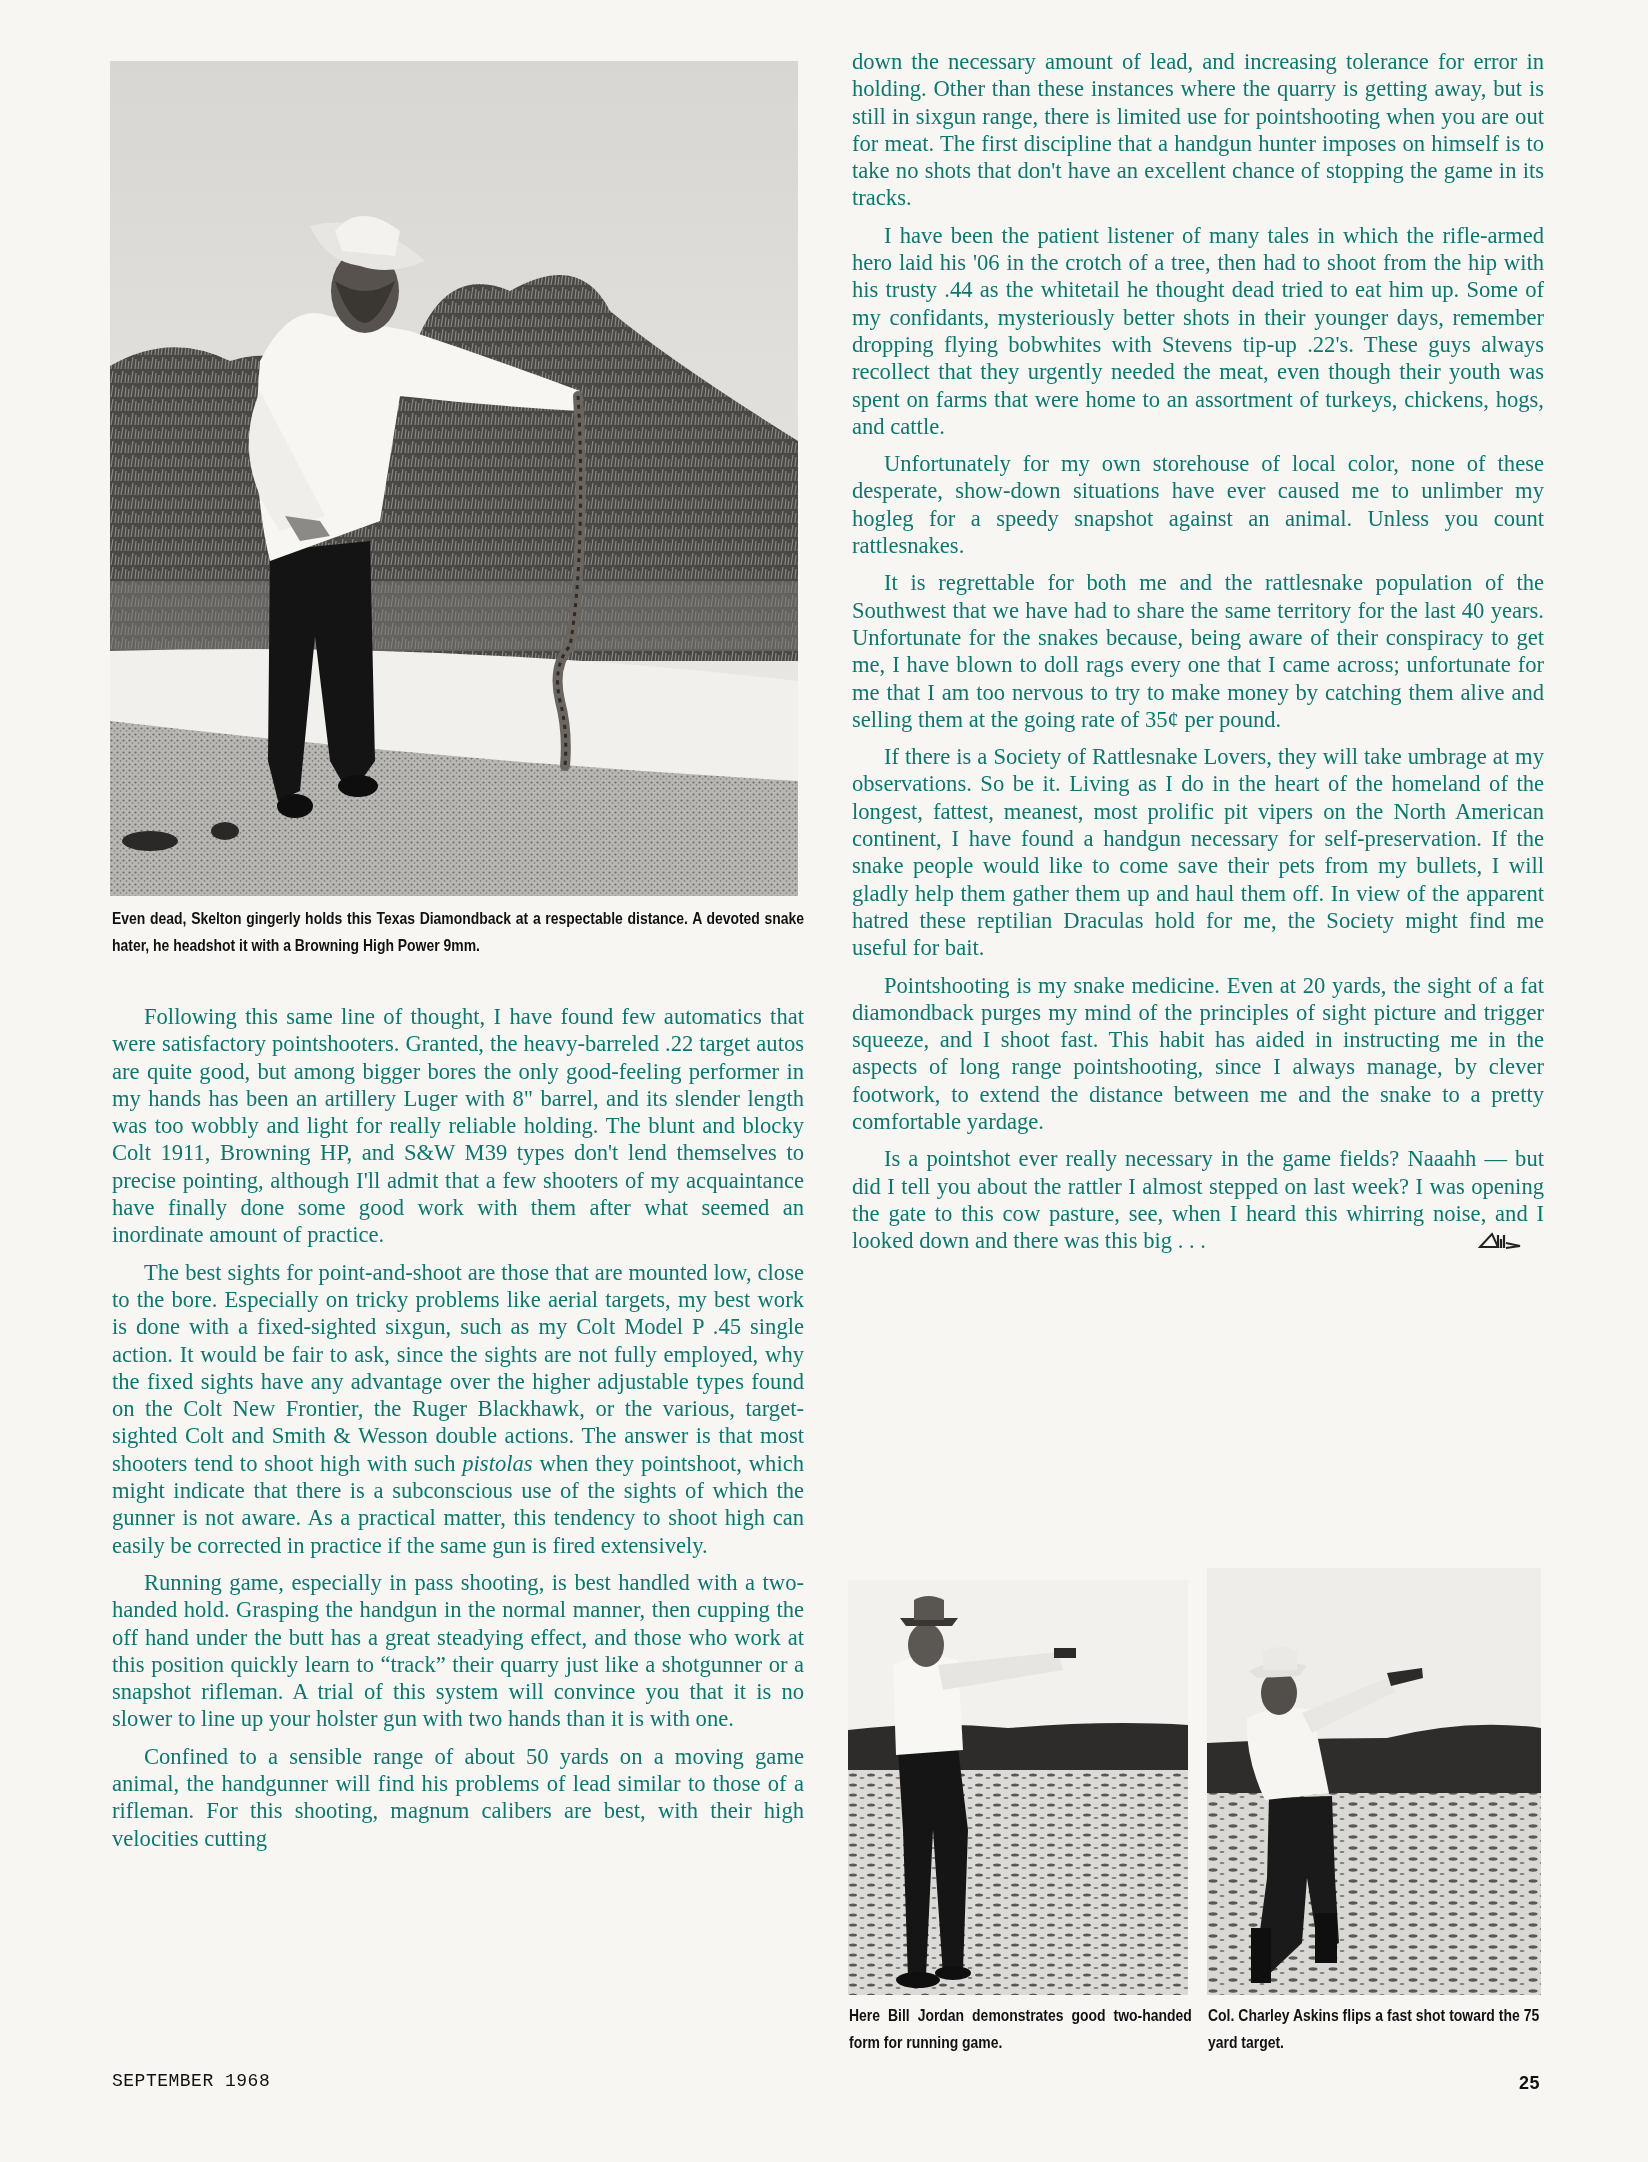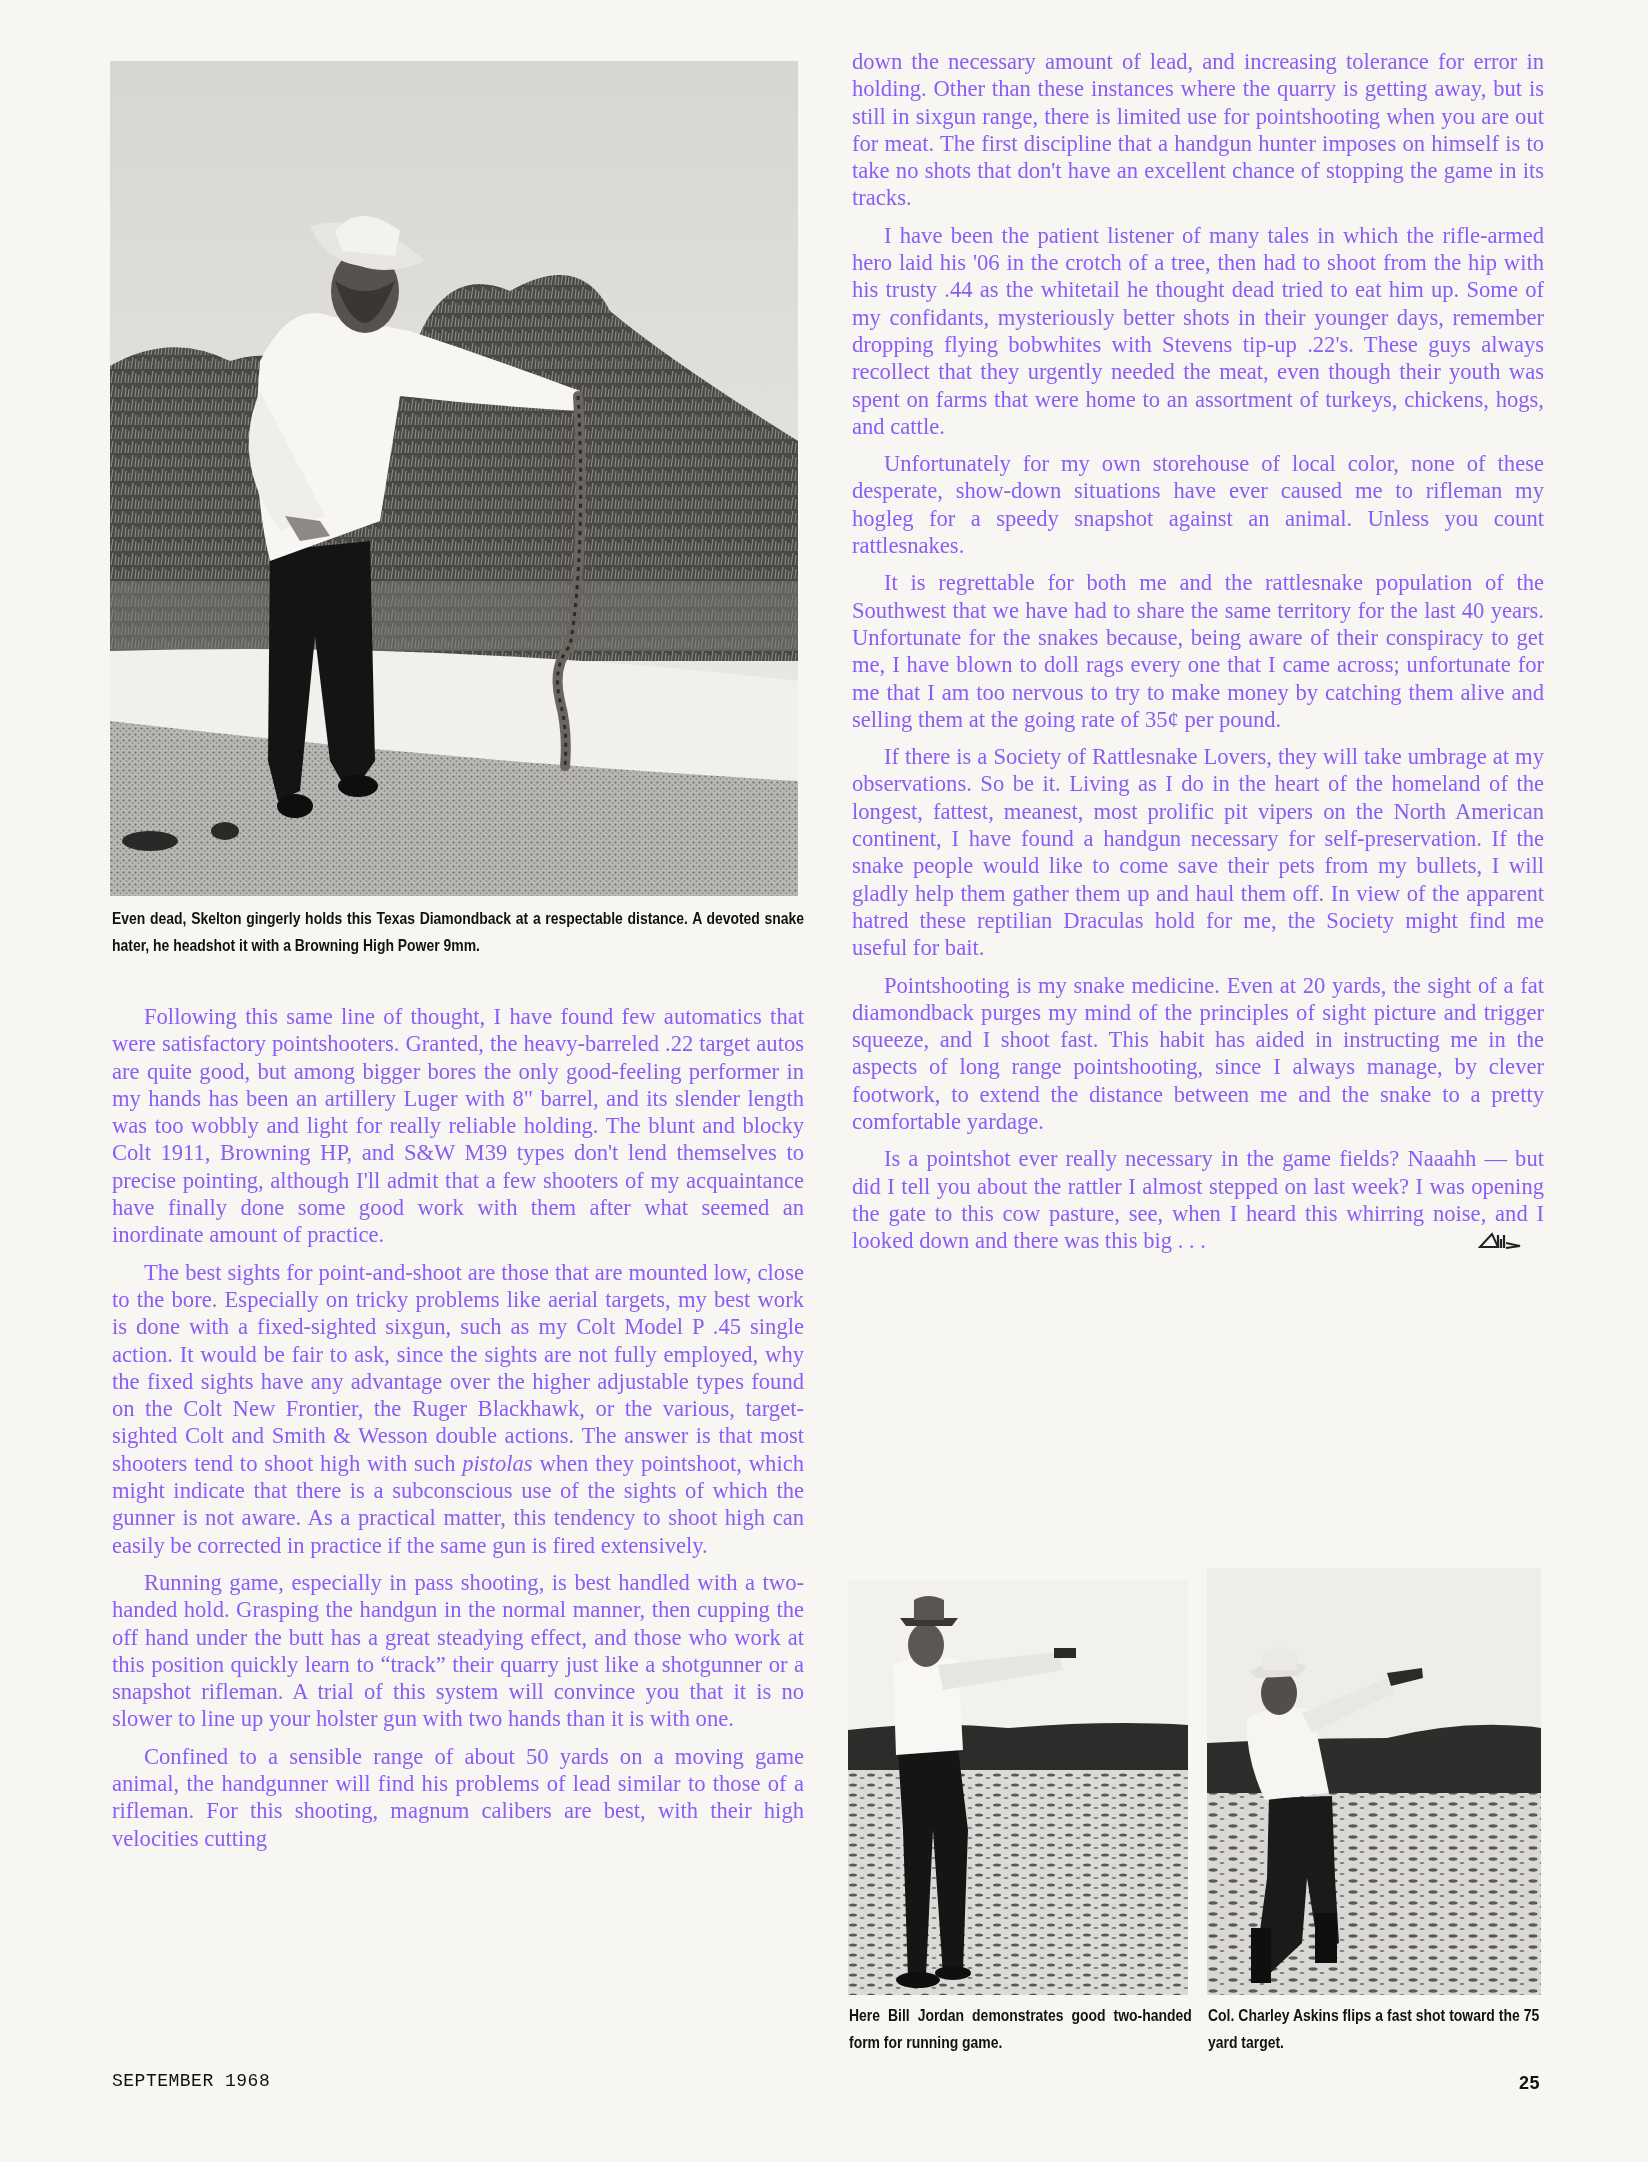--- a/index.html
+++ b/index.html
@@ -8,21 +8,21 @@
       background: #f7f6f3;
       color: #1d1d1d;
     }
 
     .col-text {
       position: absolute;
       font-family: "Liberation Serif", "DejaVu Serif", serif;
       font-size: 22.6px;
       line-height: 27.3px;
       text-align: justify;
-      color: #8b5cf6;
+      color: #0f766e;
     }
     .col-text p { margin: 0 0 10px 0; text-indent: 32px; }
     .col-text p.cont { text-indent: 0; }
 
     #left-body { left: 112px; top: 1003px; width: 692px; }
     #right-body { left: 852px; top: 48px; width: 692px; }
 
     .caption {
       position: absolute;
       font-family: "Liberation Sans", "DejaVu Sans", sans-serif;
@@ -121,21 +121,21 @@
   <p><span>The best sights for point-and-shoot are those that are mounted low, close to the bore. Especially on tricky problems like aerial targets, my best work is done with a fixed-sighted sixgun, such as my Colt Model P .45 single action. It would be fair to ask, since the sights are not fully employed, why the fixed sights have any advantage over the higher adjustable types found on the Colt New Frontier, the Ruger Blackhawk, or the various, target-sighted Colt and Smith &amp; Wesson double actions. The answer is that most shooters tend to shoot high with such </span><i>pistolas</i><span> when they pointshoot, which might indicate that there is a subconscious use of the sights of which the gunner is not aware. As a practical matter, this tendency to shoot high can easily be corrected in practice if the same gun is fired extensively.</span></p>
   <p>Running game, especially in pass shooting, is best handled with a two-handed hold. Grasping the handgun in the normal manner, then cupping the off hand under the butt has a great steadying effect, and those who work at this position quickly learn to “track” their quarry just like a shotgunner or a snapshot rifleman. A trial of this system will convince you that it is no slower to line up your holster gun with two hands than it is with one.</p>
   <p style="margin-bottom:12px;">Confined to a sensible range of about 50 yards on a moving game animal, the handgunner will find his problems of lead similar to those of a rifleman. For this shooting, magnum calibers are best, with their high velocities cutting</p>
 </div>
 
 <div class="folio" id="folio-date">SEPTEMBER 1968</div>
 
 <div class="col-text" id="right-body">
   <p class="cont">down the necessary amount of lead, and increasing tolerance for error in holding. Other than these instances where the quarry is getting away, but is still in sixgun range, there is limited use for pointshooting when you are out for meat. The first discipline that a handgun hunter imposes on himself is to take no shots that don't have an excellent chance of stopping the game in its tracks.</p>
   <p>I have been the patient listener of many tales in which the rifle-armed hero laid his '06 in the crotch of a tree, then had to shoot from the hip with his trusty .44 as the whitetail he thought dead tried to eat him up. Some of my confidants, mysteriously better shots in their younger days, remember dropping flying bobwhites with Stevens tip-up .22's. These guys always recollect that they urgently needed the meat, even though their youth was spent on farms that were home to an assortment of turkeys, chickens, hogs, and cattle.</p>
-  <p>Unfortunately for my own storehouse of local color, none of these desperate, show-down situations have ever caused me to rifleman my hogleg for a speedy snapshot against an animal. Unless you count rattlesnakes.</p>
+  <p>Unfortunately for my own storehouse of local color, none of these desperate, show-down situations have ever caused me to unlimber my hogleg for a speedy snapshot against an animal. Unless you count rattlesnakes.</p>
   <p>It is regrettable for both me and the rattlesnake population of the Southwest that we have had to share the same territory for the last 40 years. Unfortunate for the snakes because, being aware of their conspiracy to get me, I have blown to doll rags every one that I came across; unfortunate for me that I am too nervous to try to make money by catching them alive and selling them at the going rate of 35¢ per pound.</p>
   <p>If there is a Society of Rattlesnake Lovers, they will take umbrage at my observations. So be it. Living as I do in the heart of the homeland of the longest, fattest, meanest, most prolific pit vipers on the North American continent, I have found a handgun necessary for self-preservation. If the snake people would like to come save their pets from my bullets, I will gladly help them gather them up and haul them off. In view of the apparent hatred these reptilian Draculas hold for me, the Society might find me useful for bait.</p>
   <p>Pointshooting is my snake medicine. Even at 20 yards, the sight of a fat diamondback purges my mind of the principles of sight picture and trigger squeeze, and I shoot fast. This habit has aided in instructing me in the aspects of long range pointshooting, since I always manage, by clever footwork, to extend the distance between me and the snake to a pretty comfortable yardage.</p>
   <p style="margin-bottom:16px;">
     <span>Is a pointshot ever really necessary in the game fields? Naaahh — but did I tell you about the rattler I almost stepped on last week? I was opening the gate to this cow pasture, see, when I heard this whirring noise, and I looked down and there was this big . . .</span>
     <span class="end-mark">
       <svg viewBox="0 0 44 20">
         <path d="M2 16 L14 3 L20 16 Z" fill="none" stroke="#222" stroke-width="2"></path>
         <path d="M20 4 L20 17 M26 4 L26 17 M23 8 L23 17" stroke="#222" stroke-width="2.2"></path>
         <path d="M28 12 L42 15 L28 17" fill="none" stroke="#222" stroke-width="1.8"></path>

